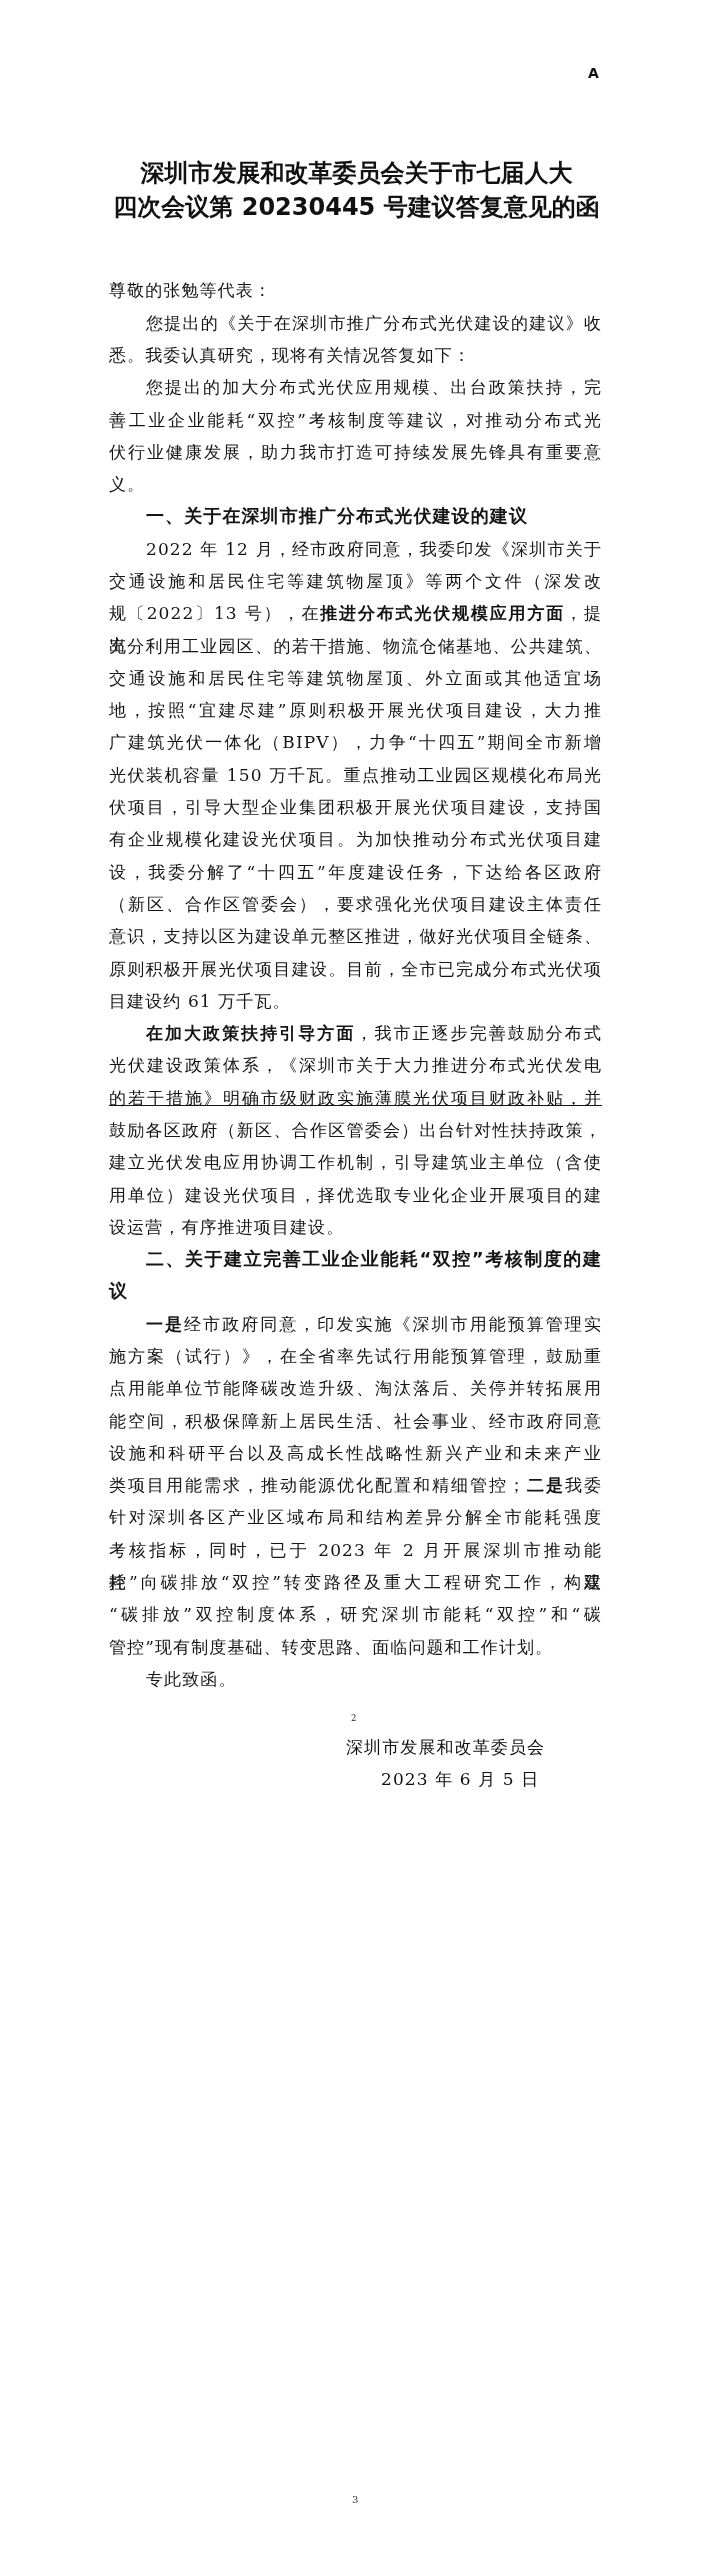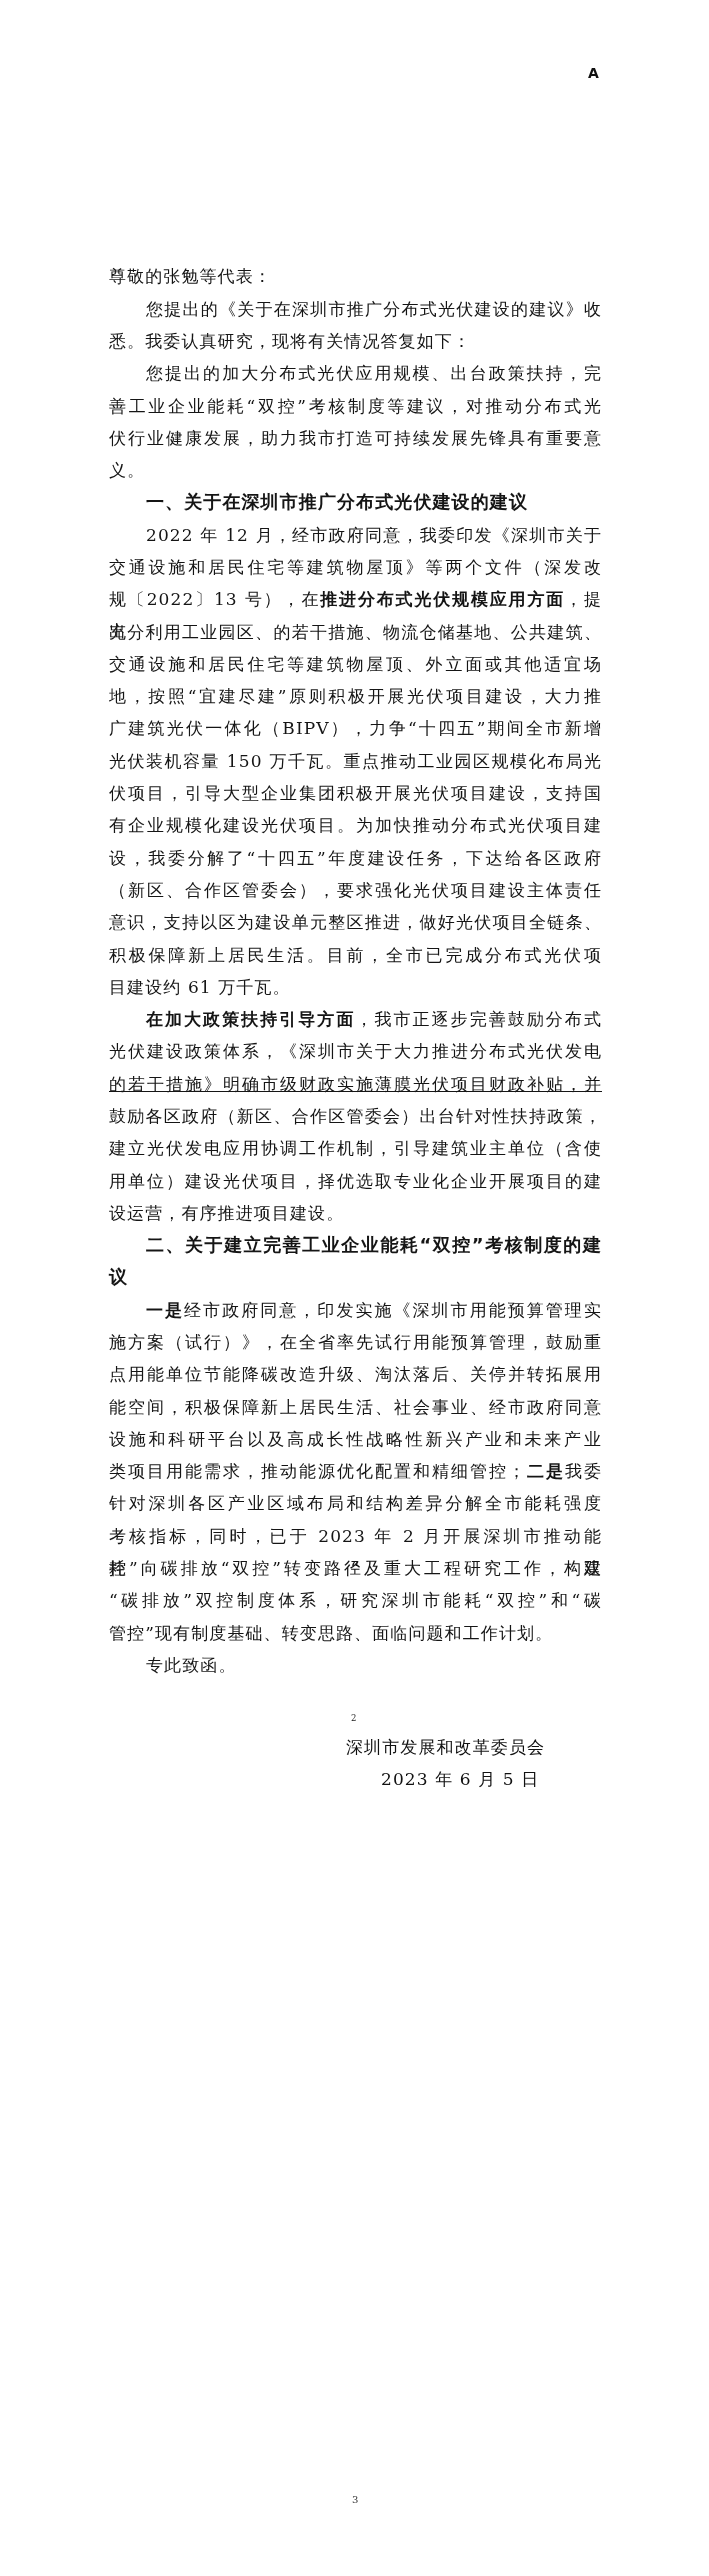--- a/index.html
+++ b/index.html
@@ -7,36 +7,38 @@
          font-family: "DejaVu Serif", "Liberation Serif", serif; color: #111111; }
   .page { position: absolute; left: 0; top: 0; width: 710px; height: 2576px; background: #ffffff; }
   .corner-mark { position: absolute; left: 588px; top: 65px; font-family: "DejaVu Sans", "Liberation Sans", sans-serif;
                  font-size: 14px; font-weight: bold; color: #111; }
   .title { position: absolute; left: 106px; width: 501px; text-align: center;
            font-family: "DejaVu Sans", "Liberation Sans", sans-serif; font-weight: bold;
            font-size: 24px; line-height: 34px; color: #111; white-space: nowrap; }
   .title.l1 { top: 156px; }
   .title.l2 { top: 190px; }
   .body-line { position: absolute; left: 109px; width: 493px; height: 32px; line-height: 32px;
-               font-size: 17px; white-space: nowrap; letter-spacing: 1.1px; color: #151515; }
+               font-size: 17px; white-space: nowrap; letter-spacing: 1.1px; color: #151515; margin-top: 14px; }
   .body-line.justify { text-align: justify; text-align-last: justify; white-space: normal; }
   .body-line.indent { padding-left: 37px; width: 456px; }
   .body-line.heading { font-family: "DejaVu Sans", "Liberation Sans", sans-serif; font-weight: bold; font-size: 18px; }
   .b { font-weight: bold; font-family: "DejaVu Sans", "Liberation Sans", sans-serif; }
   .sig-mark { position: absolute; left: 351px; top: 1713px; font-size: 8.5px; color: #222; }
   .sig-org { position: absolute; left: 346px; top: 1736px; font-size: 17px; letter-spacing: 1.1px; white-space: nowrap; }
   .sig-date { position: absolute; left: 381px; top: 1768px; font-size: 17px; letter-spacing: 1.1px; white-space: nowrap; }
   .page-number { position: absolute; left: 352px; top: 2494px; font-size: 10px; color: #333; }
 </style>
 </head>
 <body>
 
 <div class="page">
   <div class="corner-mark">A</div>
 
+  <div class="title l1">深圳市发展和改革委员会关于市七届人大</div>
+  <div class="title l2">四次会议第 20230445 号建议答复意见的函</div>
 
   <div id="body-lines">
       <div class="body-line" style="top: 260px;"><span>尊敬的张勉等代表：</span></div>
       <div class="body-line indent justify" style="top: 293px;"><span>您提出的《关于在深圳市推广分布式光伏建设的建议》收</span></div>
       <div class="body-line" style="top: 325px;"><span>悉。我委认真研究，现将有关情况答复如下：</span></div>
       <div class="body-line indent justify" style="top: 357px;"><span>您提出的加大分布式光伏应用规模、出台政策扶持，完</span></div>
       <div class="body-line justify" style="top: 390px;"><span>善工业企业能耗“双控”考核制度等建议，对推动分布式光</span></div>
       <div class="body-line justify" style="top: 422px;"><span>伏行业健康发展，助力我市打造可持续发展先锋具有重要意</span></div>
       <div class="body-line" style="top: 454px;"><span>义。</span></div>
       <div class="body-line indent heading" style="top: 486px;"><span class="b">一、关于在深圳市推广分布式光伏建设的建议</span></div>
@@ -46,21 +48,21 @@
       <div class="body-line justify" style="top: 616px;"><span>充分利用工业园区、的若干措施、物流仓储基地、公共建筑、</span></div>
       <div class="body-line justify" style="top: 648px;"><span>交通设施和居民住宅等建筑物屋顶、外立面或其他适宜场</span></div>
       <div class="body-line justify" style="top: 680px;"><span>地，按照“宜建尽建”原则积极开展光伏项目建设，大力推</span></div>
       <div class="body-line justify" style="top: 712px;"><span>广建筑光伏一体化（BIPV），力争“十四五”期间全市新增</span></div>
       <div class="body-line justify" style="top: 745px;"><span>光伏装机容量 150 万千瓦。重点推动工业园区规模化布局光</span></div>
       <div class="body-line justify" style="top: 777px;"><span>伏项目，引导大型企业集团积极开展光伏项目建设，支持国</span></div>
       <div class="body-line justify" style="top: 809px;"><span>有企业规模化建设光伏项目。为加快推动分布式光伏项目建</span></div>
       <div class="body-line justify" style="top: 842px;"><span>设，我委分解了“十四五”年度建设任务，下达给各区政府</span></div>
       <div class="body-line justify" style="top: 874px;"><span>（新区、合作区管委会），要求强化光伏项目建设主体责任</span></div>
       <div class="body-line justify" style="top: 906px;"><span>意识，支持以区为建设单元整区推进，做好光伏项目全链条、</span></div>
-      <div class="body-line justify" style="top: 939px;"><span>积极保障新上居民生活。目前，全市已完成分布式光伏项</span></div>
+      <div class="body-line justify" style="top: 939px;"><span>原则积极开展光伏项目建设。目前，全市已完成分布式光伏项</span></div>
       <div class="body-line" style="top: 971px;"><span>目建设约 61 万千瓦。</span></div>
       <div class="body-line indent justify" style="top: 1003px;"><span class="b">在加大政策扶持引导方面</span><span>，我市正逐步完善鼓励分布式</span></div>
       <div class="body-line justify" style="top: 1035px;"><span>光伏建设政策体系，《深圳市关于大力推进分布式光伏发电</span></div>
       <div class="body-line justify" style="top: 1068px; text-decoration: underline;"><span>的若干措施》明确市级财政实施薄膜光伏项目财政补贴，并</span></div>
       <div class="body-line justify" style="top: 1100px;"><span>鼓励各区政府（新区、合作区管委会）出台针对性扶持政策，</span></div>
       <div class="body-line justify" style="top: 1132px;"><span>建立光伏发电应用协调工作机制，引导建筑业主单位（含使</span></div>
       <div class="body-line justify" style="top: 1165px;"><span>用单位）建设光伏项目，择优选取专业化企业开展项目的建</span></div>
       <div class="body-line" style="top: 1197px;"><span>设运营，有序推进项目建设。</span></div>
       <div class="body-line indent justify heading" style="top: 1229px;"><span class="b">二、关于建立完善工业企业能耗“双控”考核制度的建</span></div>
       <div class="body-line heading" style="top: 1261px;"><span class="b">议</span></div>

